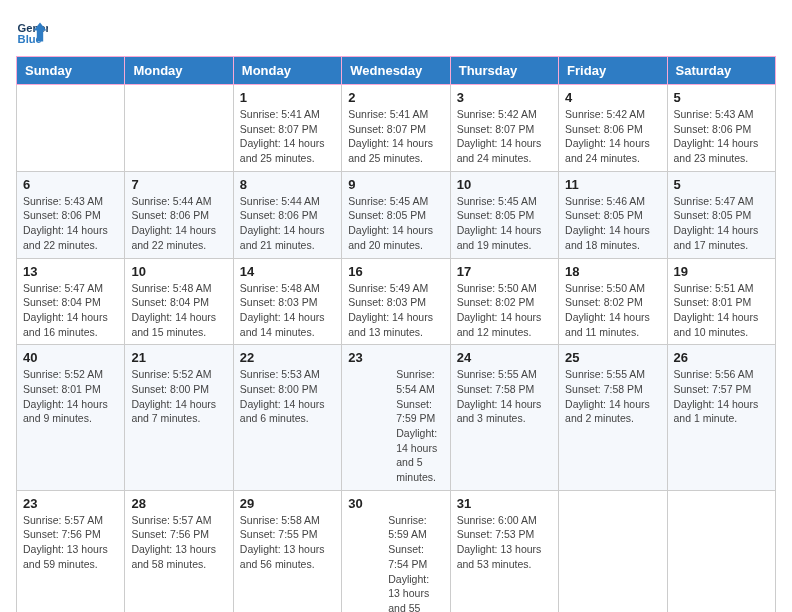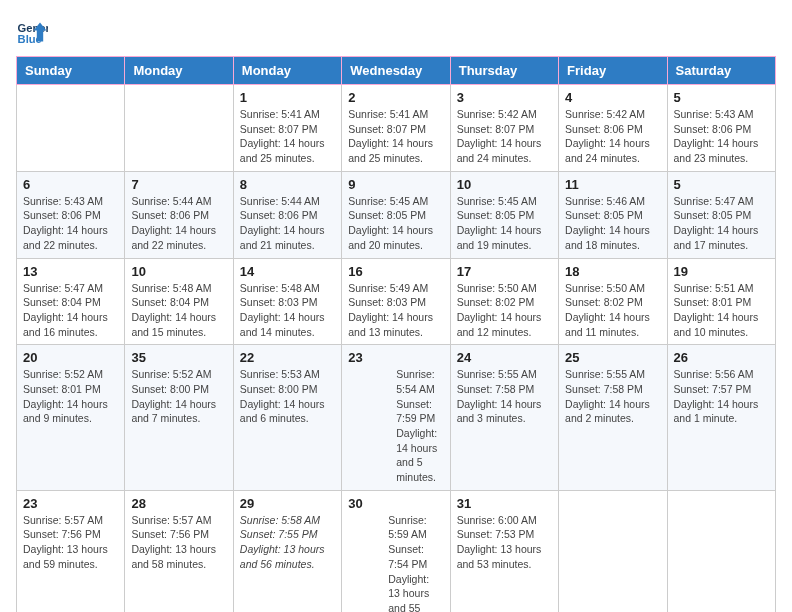--- a/index.html
+++ b/index.html
@@ -226,27 +226,27 @@
         </td>
         <td>
           <span class="day-number">19</span>
           <div class="day-info" style="white-space: pre-line;">Sunrise: 5:51 AM
 Sunset: 8:01 PM
 Daylight: 14 hours and 10 minutes.</div>
         </td>
       </tr>
       <tr>
         <td>
-          <span class="day-number">20</span>
+          <span class="day-number">40</span>
           <div class="day-info" style="white-space: pre-line;">Sunrise: 5:52 AM
 Sunset: 8:01 PM
 Daylight: 14 hours and 9 minutes.</div>
         </td>
         <td>
-          <span class="day-number">35</span>
+          <span class="day-number">21</span>
           <div class="day-info" style="white-space: pre-line;">Sunrise: 5:52 AM
 Sunset: 8:00 PM
 Daylight: 14 hours and 7 minutes.</div>
         </td>
         <td>
           <span class="day-number">22</span>
           <div class="day-info" style="white-space: pre-line;">Sunrise: 5:53 AM
 Sunset: 8:00 PM
 Daylight: 14 hours and 6 minutes.</div>
         </td>
@@ -283,21 +283,21 @@
 Daylight: 13 hours and 59 minutes.</div>
         </td>
         <td>
           <span class="day-number">28</span>
           <div class="day-info" style="white-space: pre-line;">Sunrise: 5:57 AM
 Sunset: 7:56 PM
 Daylight: 13 hours and 58 minutes.</div>
         </td>
         <td>
           <span class="day-number">29</span>
-          <div class="day-info" style="white-space: pre-line; font-style: italic;">Sunrise: 5:58 AM
+          <div class="day-info" style="white-space: pre-line;">Sunrise: 5:58 AM
 Sunset: 7:55 PM
 Daylight: 13 hours and 56 minutes.</div>
         </td>
         <td>
           <span class="day-number">30</span>
           <div class="day-info" style="white-space: pre-line; margin-left: 40px;">Sunrise: 5:59 AM
 Sunset: 7:54 PM
 Daylight: 13 hours and 55 minutes.</div>
         </td>
         <td>

